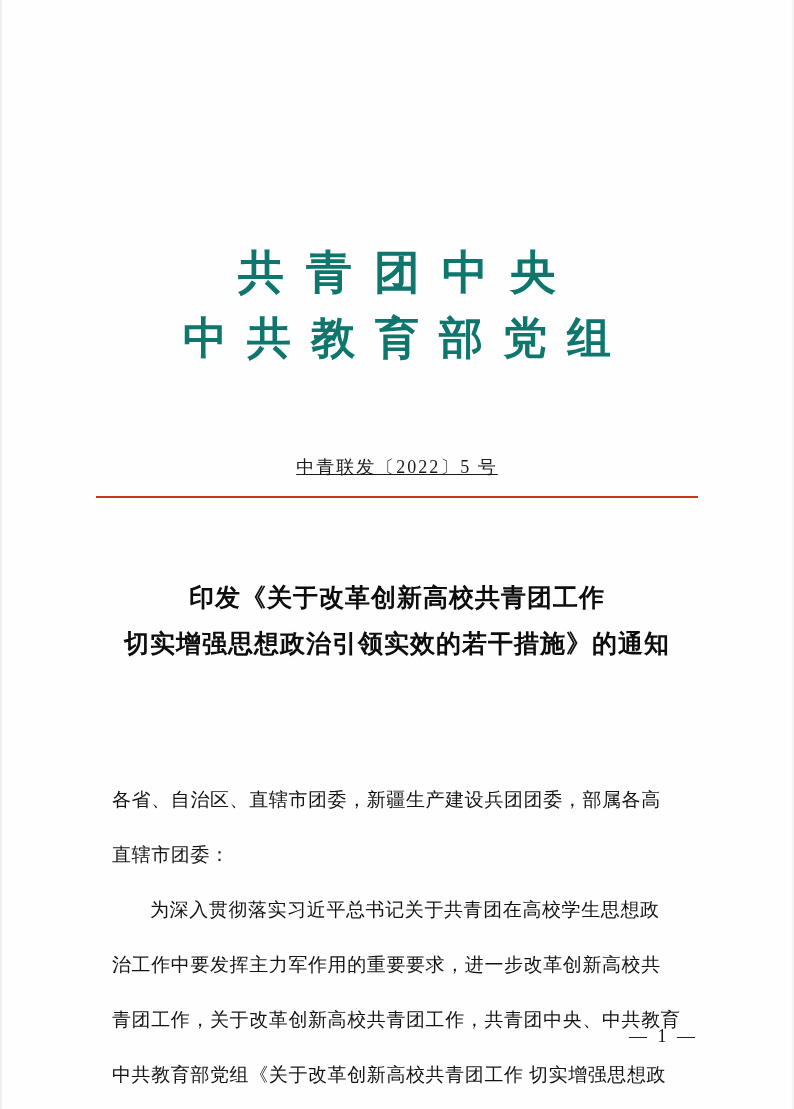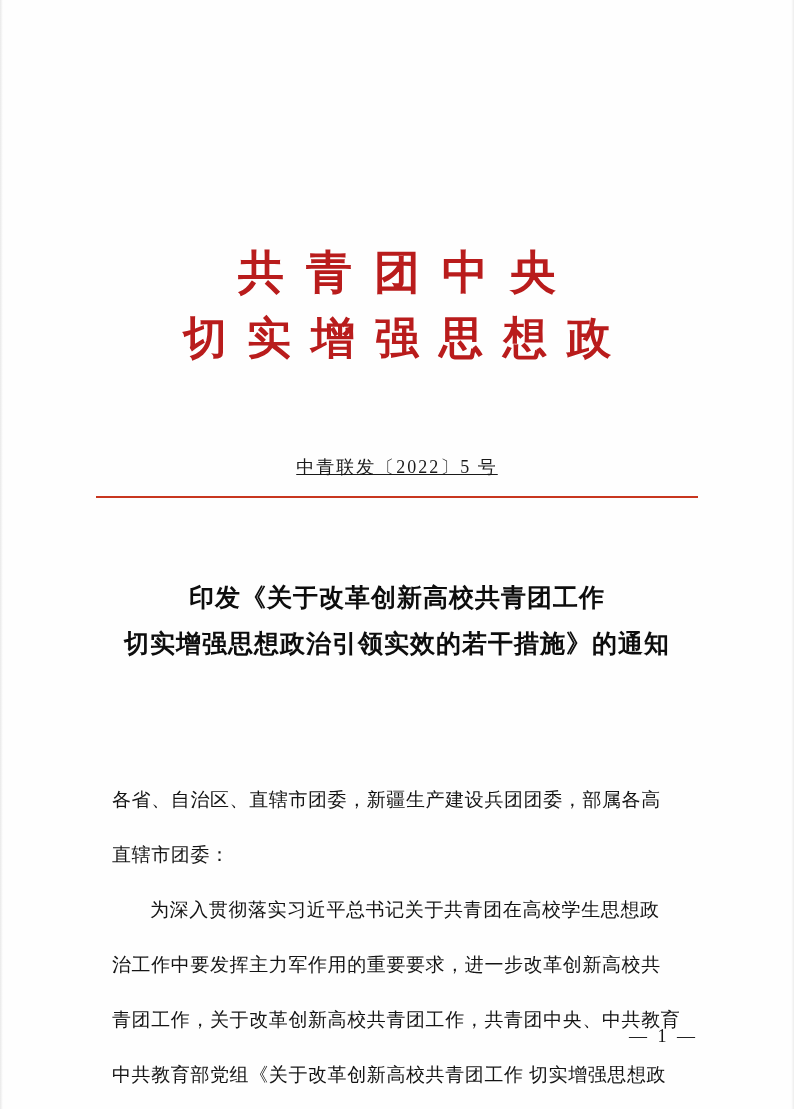--- a/index.html
+++ b/index.html
@@ -25,21 +25,21 @@
 
   
   .letterhead {
     position: absolute;
     left: 0;
     right: 0;
     top: 240px;
     text-align: center;
   }
   .letterhead-line {
-    color: #b91c1c;
+    color: #0f766e;
     font-family: "Liberation Serif", "DejaVu Serif", serif;
     font-weight: bold;
     font-size: 46px;
     letter-spacing: 22px;
     text-indent: 22px;
     line-height: 1.45;
     white-space: nowrap;
   }
   .letterhead-line.second {
     font-size: 44px;
@@ -133,21 +133,21 @@
 </head>
 <body>
 
 <div class="page">
 
   <div class="scan-edge-left"></div>
   <div class="scan-edge-right"></div>
 
   <div class="letterhead">
     <div class="letterhead-line">共青团中央</div>
-    <div class="letterhead-line second">切实增强思想政</div>
+    <div class="letterhead-line second">中共教育部党组</div>
   </div>
 
   <div class="doc-number">中青联发〔2022〕5 号</div>
 
   <div class="red-rule"></div>
 
   <div class="title-block">
     <div class="title-line">印发《关于改革创新高校共青团工作</div>
     <div class="title-line">切实增强思想政治引领实效的若干措施》的通知</div>
   </div>

